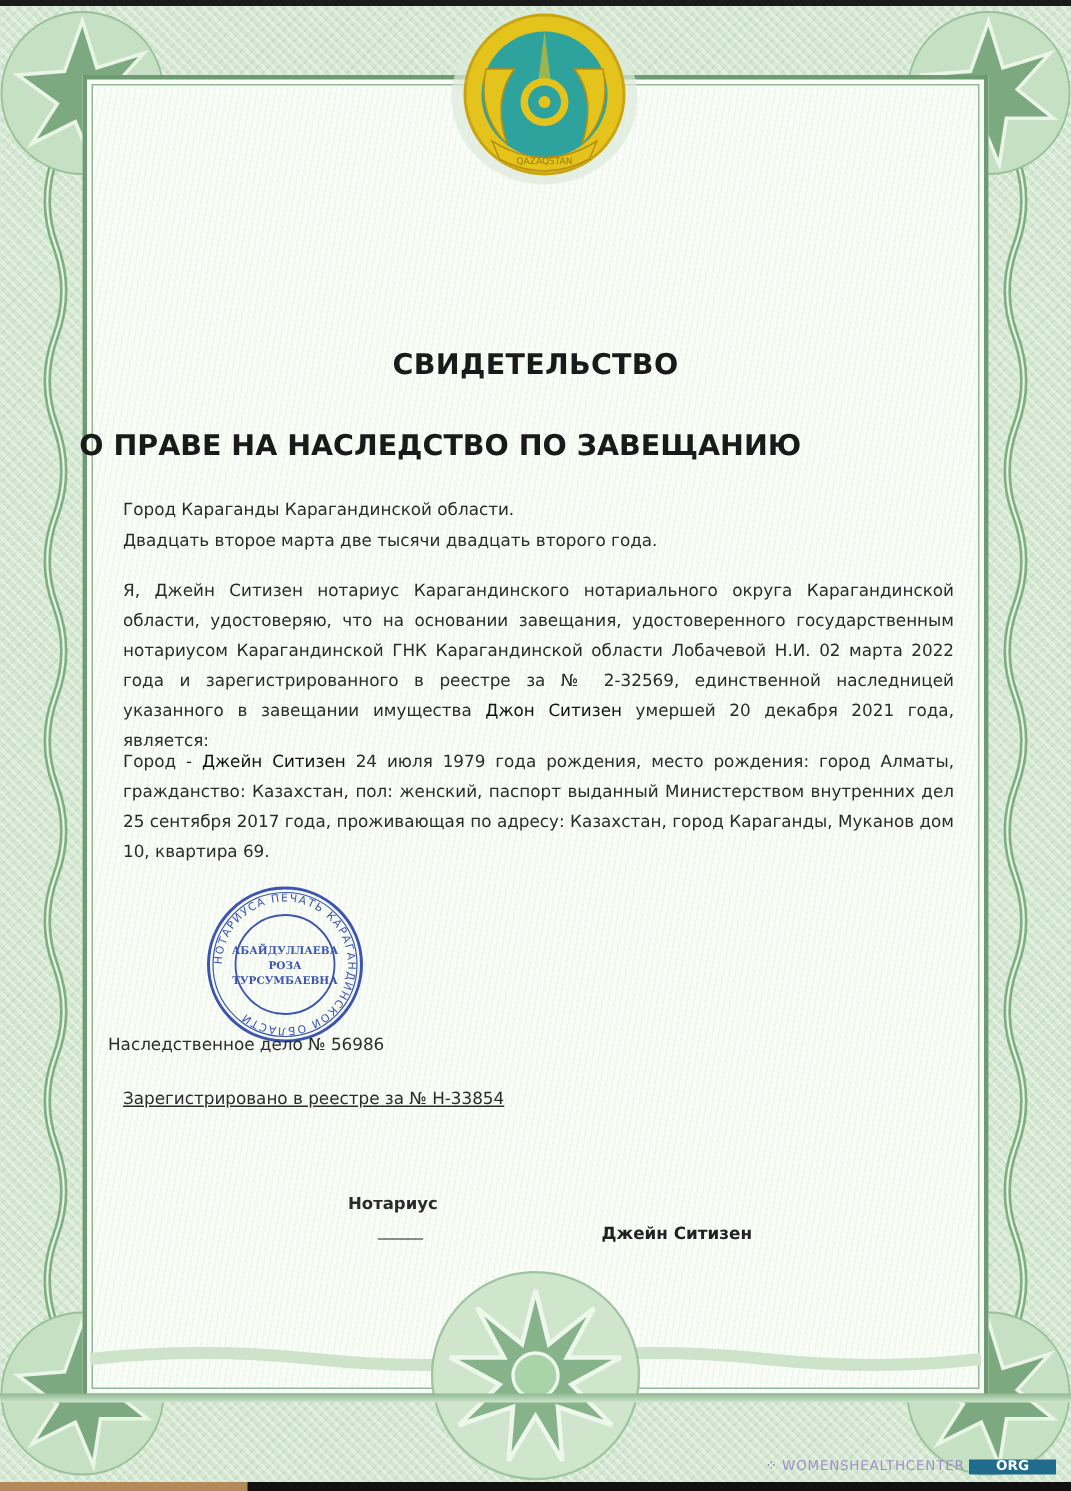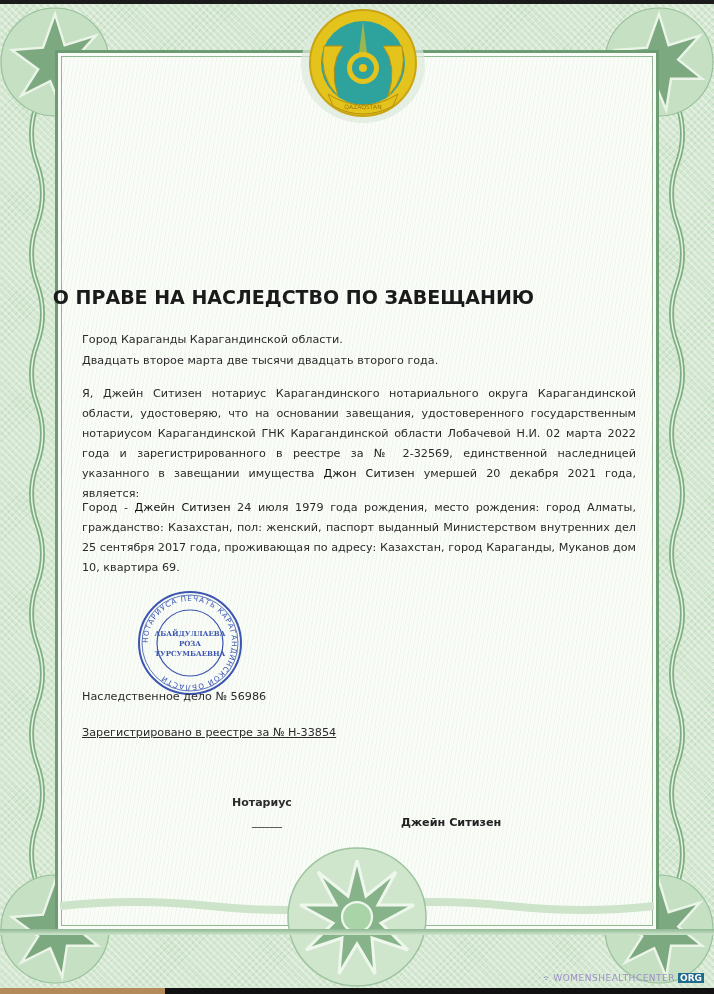--- a/index.html
+++ b/index.html
@@ -26,27 +26,27 @@
   .title2 { position:absolute; left:0; width:587px; top:282px; text-align:center;
     font-family:"DejaVu Sans", sans-serif; font-size:19px; font-weight:bold; color:#1a1a1a; }
   .txt { position:absolute; left:82px; width:554px; font-size:11.2px; color:#2b2b2b; line-height:20px; }
   .city { top:326px; }
   .date { top:347px; }
   .para { text-align:justify; text-align-last:left; }
   .p1 { top:380px; }
   .p2 { top:494px; }
   .b { font-weight:normal; color:#111; }
   .stamp { position:absolute; left:136px; top:585px; width:108px; height:108px; }
-  .case { position:absolute; left:82px; top:686px; font-size:11.2px; color:#2b2b2b; }
+  .case { position:absolute; left:72px; top:686px; font-size:11.2px; color:#2b2b2b; }
   .reg { position:absolute; left:82px; top:722px; font-size:11.2px; color:#2b2b2b;text-decoration:underline; }
   .notary-label { position:absolute; left:232px; top:792px; font-size:11px; font-weight:bold; color:#2b2b2b; }
   .sig-line { position:absolute; left:252px; top:812px; font-size:10px; font-weight:normal; color:#2b2b2b; }
   .notary-name { position:absolute; left:401px; top:812px; font-size:11.2px; font-weight:bold; color:#222; }
   .watermark { position:absolute; right:10px; top:969px; font-size:9px; color:#9d8fc6; letter-spacing:0.5px; display:flex; align-items:center; gap:3px; }
-  .watermark .org { background:#1f6c8f; color:#fff; font-weight:bold; padding:0 2px; letter-spacing:0; }
+  .watermark .org { background:#1f6c8f; color:#fff; font-weight:bold; padding:0 18px; letter-spacing:0; }
   .band-bottom { position:absolute; left:60px; top:890px; width:594px; height:30px; }
 </style>
 </head>
 <body>
 
 <div class="page">
 
   <svg class="wave left" viewBox="0 0 26 900" preserveAspectRatio="none">
     <path d="M13 0 Q24 30 13 60 Q2 90 13 120 Q24 150 13 180 Q2 210 13 240 Q24 270 13 300 Q2 330 13 360 Q24 390 13 420 Q2 450 13 480 Q24 510 13 540 Q2 570 13 600 Q24 630 13 660 Q2 690 13 720 Q24 750 13 780 Q2 810 13 840 Q24 870 13 900" stroke="#7fae82" stroke-width="5" fill="none"></path>
     <path d="M13 0 Q24 30 13 60 Q2 90 13 120 Q24 150 13 180 Q2 210 13 240 Q24 270 13 300 Q2 330 13 360 Q24 390 13 420 Q2 450 13 480 Q24 510 13 540 Q2 570 13 600 Q24 630 13 660 Q2 690 13 720 Q24 750 13 780 Q2 810 13 840 Q24 870 13 900" stroke="#e6f3e4" stroke-width="1.5" fill="none"></path>
@@ -94,20 +94,21 @@
     <path d="M65 15 L70 55 L60 55 Z" fill="#e4c31d" opacity="0.6"></path>
     <path d="M26 40 Q20 70 40 90 Q30 60 45 40 Z" fill="#e4c31d" stroke="#b88f10" stroke-width="1"></path>
     <path d="M104 40 Q110 70 90 90 Q100 60 85 40 Z" fill="#e4c31d" stroke="#b88f10" stroke-width="1"></path>
     <circle cx="65" cy="62" r="16" fill="#e4c31d"></circle>
     <circle cx="65" cy="62" r="11" fill="#2ea39e"></circle>
     <circle cx="65" cy="62" r="4" fill="#e4c31d"></circle>
     <path d="M30 88 Q65 110 100 88 L95 100 Q65 116 35 100 Z" fill="#e4c31d" stroke="#b88f10" stroke-width="1"></path>
     <text x="65" y="103" font-size="6" text-anchor="middle" fill="#9a7a0c" font-family="DejaVu Sans, sans-serif">QAZAQSTAN</text>
   </svg>
 
+  <div class="title1">СВИДЕТЕЛЬСТВО</div>
   <div class="title2">О ПРАВЕ НА НАСЛЕДСТВО ПО ЗАВЕЩАНИЮ</div>
 
   <div class="txt date">Двадцать  второе марта две тысячи двадцать второго года.</div>
   <div class="txt city">Город Караганды Карагандинской области.</div>
 
   <div class="txt para p1"><span>Я, Джейн Ситизен нотариус Карагандинского нотариального округа Карагандинской области, удостоверяю, что на основании завещания, удостоверенного государственным нотариусом Карагандинской ГНК Карагандинской области Лобачевой Н.И. 02 марта 2022 года и зарегистрированного в реестре за № 2-32569,  единственной наследницей указанного в завещании имущества  </span><span class="b">Джон Ситизен</span><span> умершей 20 декабря 2021 года, является:</span></div>
 
   <div class="txt para p2"><span>Город - </span><span class="b">Джейн Ситизен</span><span> 24 июля 1979 года рождения, место рождения: город Алматы, гражданство: Казахстан, пол: женский, паспорт выданный Министерством внутренних дел 25   сентября 2017 года, проживающая по адресу: Казахстан, город Караганды, Муканов дом 10, квартира 69.</span></div>
 
   <svg class="stamp" viewBox="0 0 108 108">

